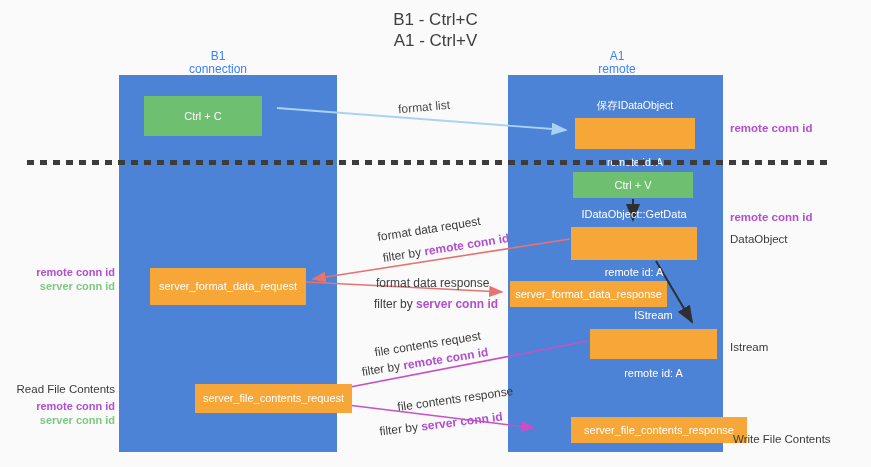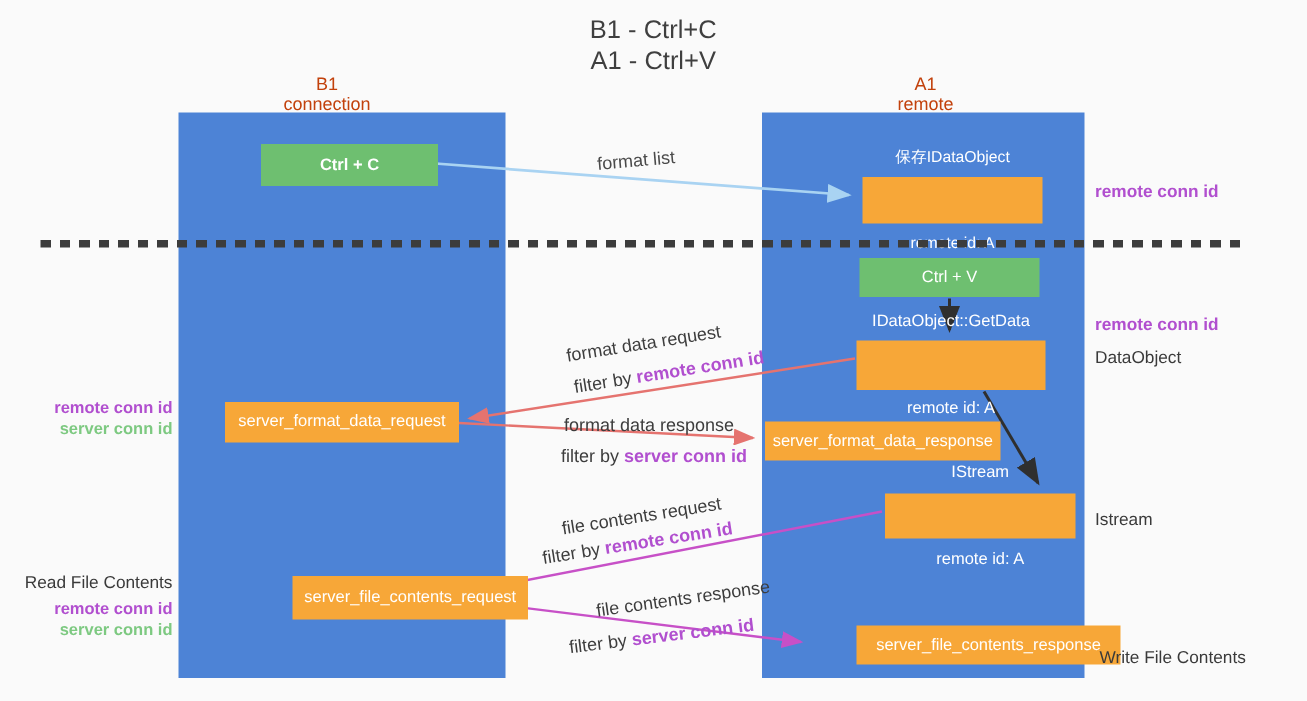--- a/index.html
+++ b/index.html
@@ -4,21 +4,21 @@
 <style>
   html,body{margin:0;padding:0;}
   body{
     width:871px;height:467px;position:relative;overflow:hidden;
     background:#fafafa;
     font-family:"Liberation Sans","DejaVu Sans",sans-serif;
     color:#3d3d3d;
   }
   .abs{position:absolute;}
   .title{left:0;right:0;top:9px;text-align:center;font-size:17px;line-height:21px;color:#3f3f3f;z-index:5;}
-  .colhead{top:50px;width:120px;text-align:center;font-size:12px;line-height:13px;color:#c2410c;z-index:5;}
+  .colhead{top:50px;width:120px;text-align:center;font-size:12px;line-height:13px;color:#3b82f6;z-index:5;}
   .lifeline{top:75px;height:377px;background:#4d83d6;z-index:1;}
   .divider{left:27px;top:160px;width:805px;height:5px;z-index:4;
     background:repeating-linear-gradient(90deg,#3c3c3c 0 7px,transparent 7px 13px);}
   svg.wires{left:0;top:0;z-index:2;}
   .node{z-index:3;display:flex;flex-direction:column;align-items:center;justify-content:center;
     color:#ffffff;font-size:11px;line-height:13px;text-align:center;white-space:nowrap;}
   .green{background:#6ebf70;}
   .orange{background:#f7a738;gap:45px;}
   .flabel{z-index:5;font-size:12px;white-space:nowrap;color:#3d3d3d;}
   .sidelabel{z-index:5;font-size:11.5px;white-space:nowrap;color:#3a3a3a;}
@@ -69,39 +69,39 @@
   <line x1="633" y1="199" x2="633" y2="220" stroke="#2f2f2f" stroke-width="2" marker-end="url(#mBlack)"></line>
   <line x1="656" y1="261" x2="692" y2="322" stroke="#2f2f2f" stroke-width="2" marker-end="url(#mBlack)"></line>
   <line x1="570" y1="239" x2="313" y2="279" stroke="#e5736f" stroke-width="1.6" marker-end="url(#mRed)"></line>
   <line x1="306" y1="282" x2="502" y2="292" stroke="#e5736f" stroke-width="1.6" marker-end="url(#mRed)"></line>
   <line x1="588" y1="341" x2="314" y2="394" stroke="#c750c7" stroke-width="1.6" marker-end="url(#mMag)"></line>
   <line x1="307" y1="400" x2="534" y2="428" stroke="#c750c7" stroke-width="1.6" marker-end="url(#mMag)"></line>
 </svg>
 
 <div class="abs divider"></div>
 
-<div class="abs node green" style="left:174px;top:96px;width:118px;height:28px;font-weight:bold;">
+<div class="abs node green" style="left:144px;top:96px;width:118px;height:40px;">
   <div>Ctrl + C</div>
 </div>
 
 <div class="abs node orange" style="left:575px;top:118px;width:120px;height:31px;font-size:10.5px;line-height:12px;">
   <div>保存IDataObject</div>
   <div>remote id: A</div>
 </div>
 
 <div class="abs node green" style="left:573px;top:172px;width:120px;height:26px;">
   <div>Ctrl + V</div>
 </div>
 
 <div class="abs node orange" style="left:571px;top:227px;width:126px;height:33px;">
   <div>IDataObject::GetData</div>
   <div>remote id: A</div>
 </div>
 
-<div class="abs node orange" style="left:150px;top:268px;width:156px;height:27px;">
+<div class="abs node orange" style="left:150px;top:268px;width:156px;height:37px;">
   <div>server_format_data_request</div>
 </div>
 
 <div class="abs node orange" style="left:510px;top:281px;width:157px;height:26px;">
   <div>server_format_data_response</div>
 </div>
 
 <div class="abs node orange" style="left:590px;top:329px;width:127px;height:30px;">
   <div>IStream</div>
   <div>remote id: A</div>

